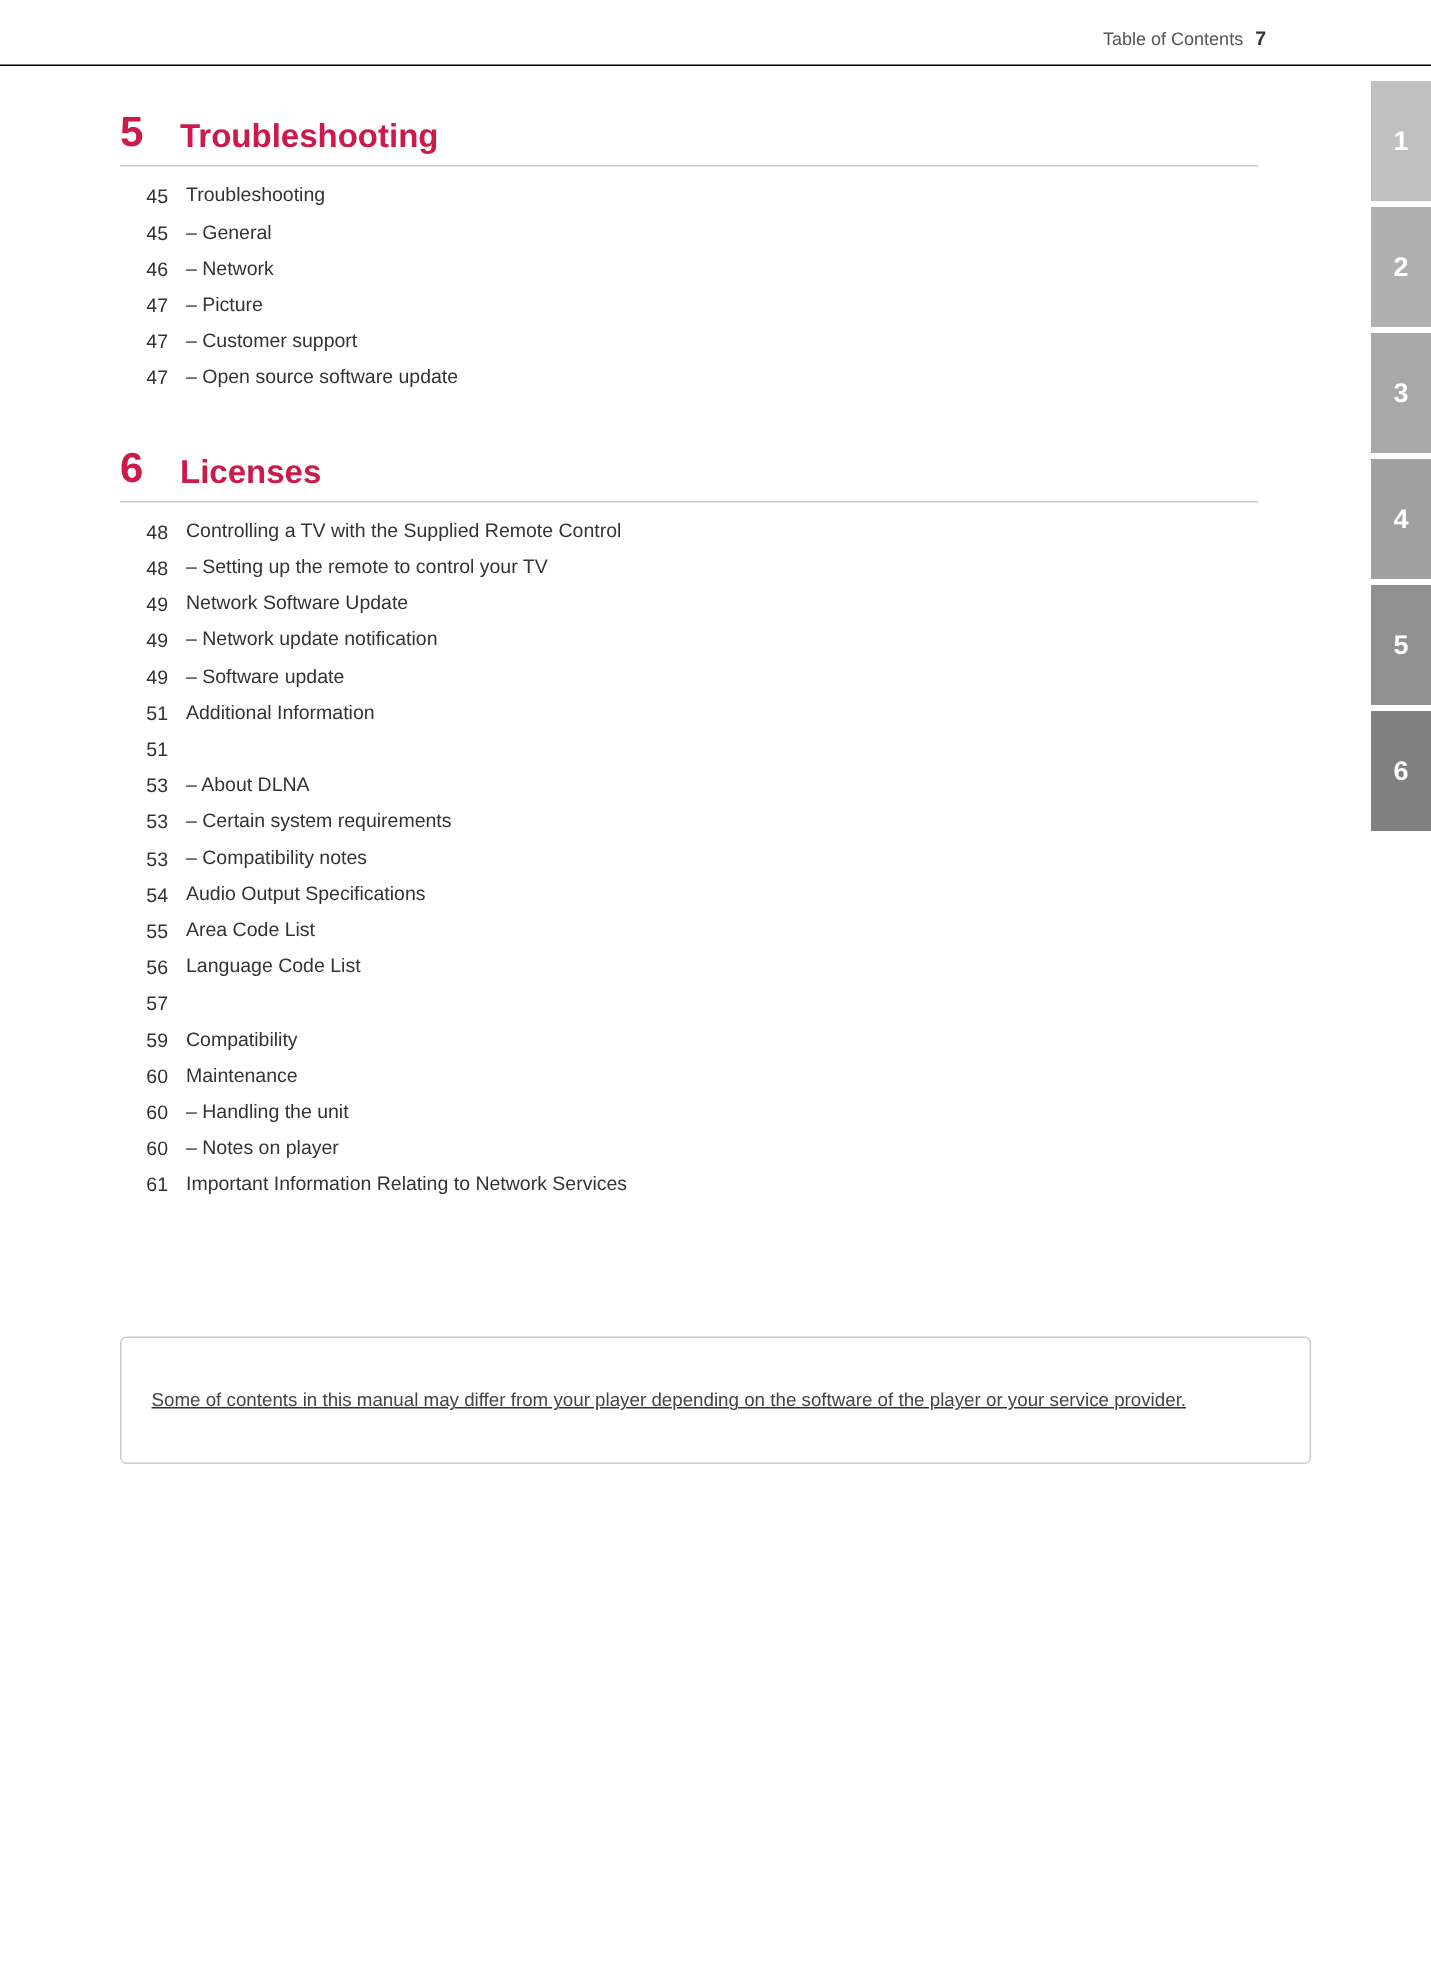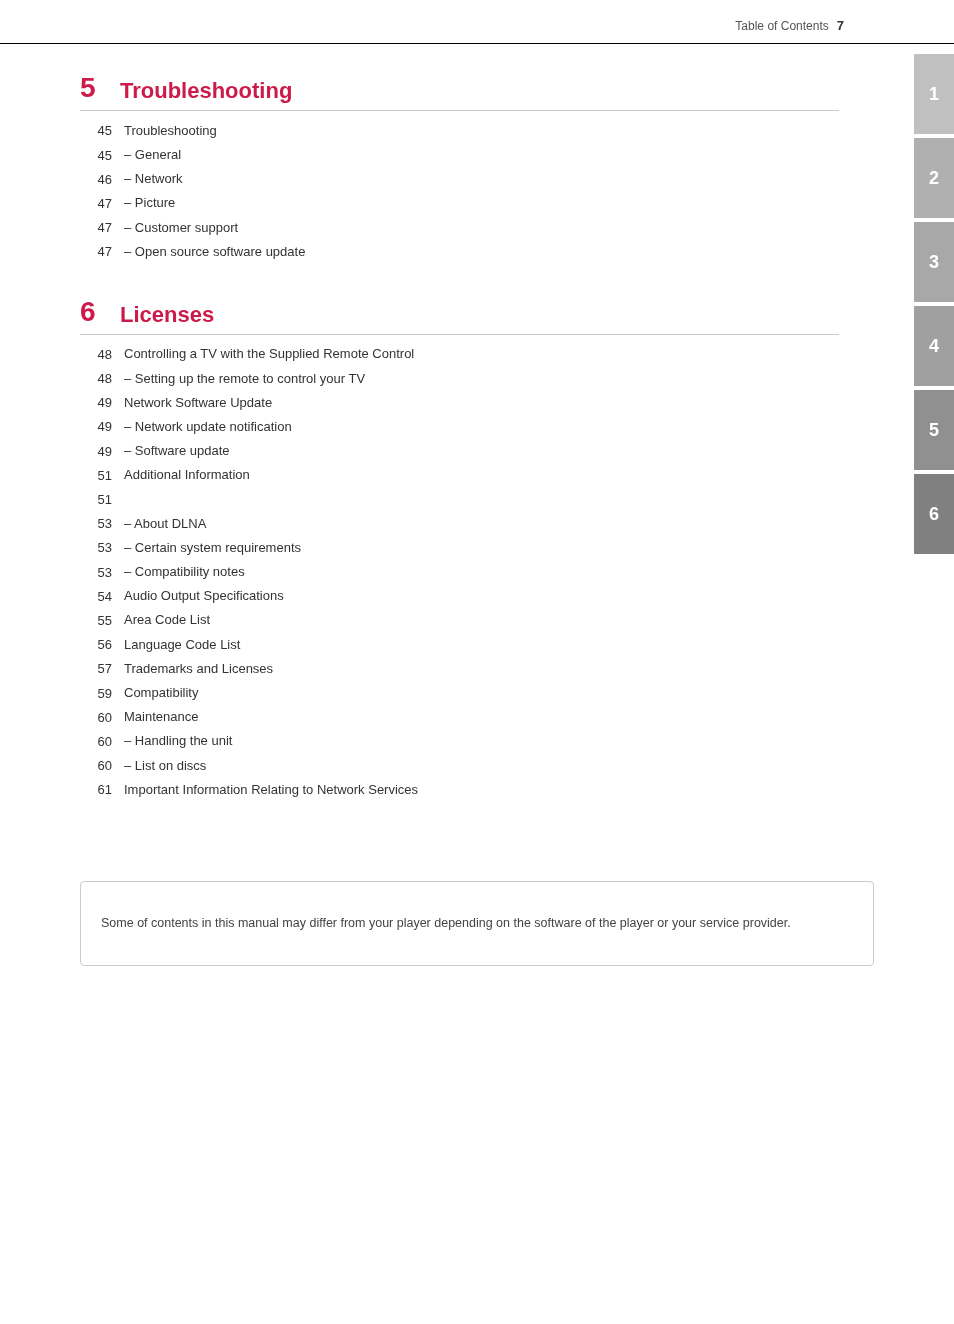--- a/index.html
+++ b/index.html
@@ -81,21 +81,21 @@
       padding-top: 4px;
     }
 
     
     .toc-list {
       margin-top: 10px;
     }
 
     .toc-entry {
       display: flex;
-      align-items: center;
+      align-items: flex-start;
       margin-bottom: 5px;
       line-height: 1.4;
     }
 
     .toc-page {
       min-width: 32px;
       font-size: 13px;
       color: #333333;
       text-align: right;
       margin-right: 12px;
@@ -113,25 +113,26 @@
       margin-bottom: 36px;
     }
 
     
     .section-6 {
       margin-bottom: 20px;
     }
 
     
     .notice-box {
-      margin: 22px 80px 40px 80px;
+      margin: 32px 80px 40px 80px;
       border: 1px solid #cccccc;
       border-radius: 4px;
       padding: 32px 20px;
       background: #ffffff;
+      text-decoration: underline;
     }
 
     .notice-text {
       font-size: 12.5px;
       color: #444444;
       line-height: 1.5;
     }
 
     
     .right-sidebar {
@@ -256,37 +257,36 @@
             <div class="toc-entry">
       <span class="toc-page">55</span>
       <span class="toc-text">Area Code List</span>
     </div>
             <div class="toc-entry">
       <span class="toc-page">56</span>
       <span class="toc-text">Language Code List</span>
     </div>
             <div class="toc-entry">
       <span class="toc-page">57</span>
-      <span class="toc-text">Trademarks and Licenses</span>
     </div>
             <div class="toc-entry">
       <span class="toc-page">59</span>
       <span class="toc-text">Compatibility</span>
     </div>
             <div class="toc-entry">
       <span class="toc-page">60</span>
       <span class="toc-text">Maintenance</span>
     </div>
             <div class="toc-entry">
       <span class="toc-page">60</span>
       <span class="toc-text">– Handling the unit</span>
     </div>
             <div class="toc-entry">
       <span class="toc-page">60</span>
-      <span class="toc-text">– List on discs</span>
+      <span class="toc-text">– Notes on player</span>
     </div>
             <div class="toc-entry">
       <span class="toc-page">61</span>
       <span class="toc-text">Important Information Relating to Network Services</span>
     </div>
           </div>
       </div>
 
     </div>
 

